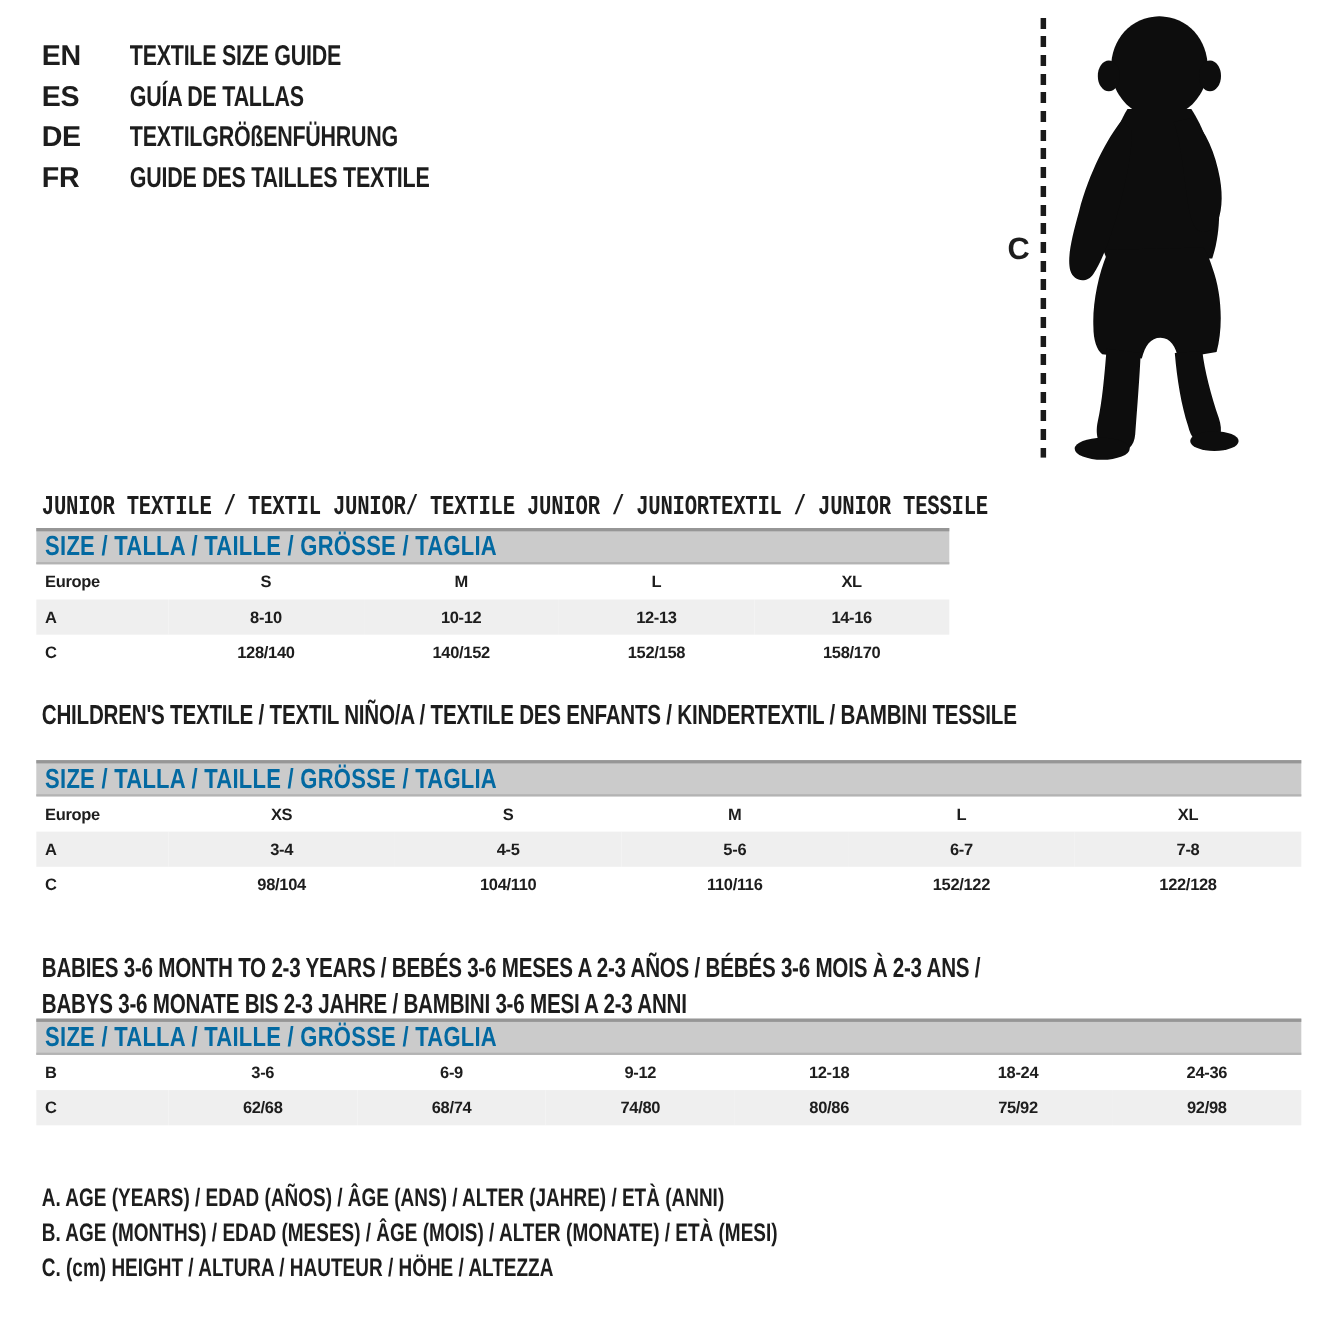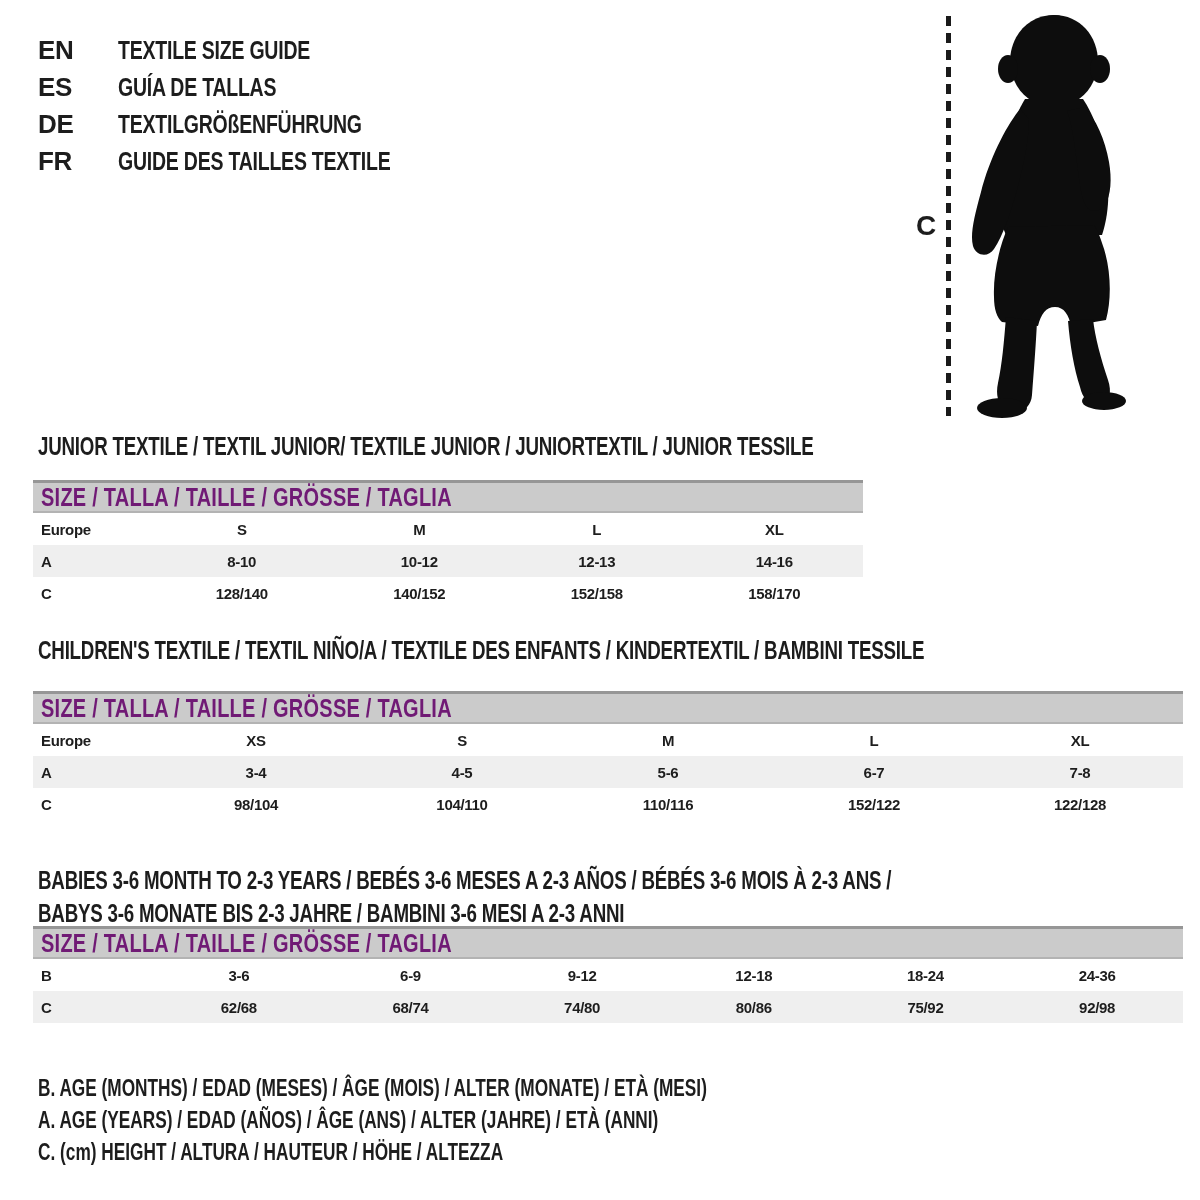--- a/index.html
+++ b/index.html
@@ -25,21 +25,21 @@
   .toddler{position:absolute;left:962px;top:14px;}
 
   
   .sec-title{position:absolute;left:38px;font-weight:bold;font-size:25px;line-height:33px;letter-spacing:-.3px;}
 
   
   .twrap{position:absolute;left:33px;}
   .size-bar{
     height:28px;background:#cbcbcb;border-top:3px solid #969696;border-bottom:2px solid #b3b3b3;
     display:flex;align-items:center;padding-left:8px;
-    font-size:25px;font-weight:bold;color:#701a75;letter-spacing:.3px;
+    font-size:25px;font-weight:bold;color:#0369a1;letter-spacing:.3px;
   }
   table.sz{width:100%;border-collapse:collapse;table-layout:fixed;}
   table.sz td{
     height:32px;padding:0;text-align:center;vertical-align:middle;
     font-size:15px;font-weight:bold;letter-spacing:-.3px;
   }
   table.sz td.lab{width:112px;text-align:left;padding-left:8px;}
   table.sz tr.shaded{background:#efefef;}
 
   
@@ -82,21 +82,21 @@
       <path d="M58,95 C45,111 28,143 19,178 C12,203 8,221 11,232 C14,242 26,244 32,235 C42,220 52,190 59,160 C64,140 67,120 67,105 Z"></path>
       <path d="M122,93 C134,105 143,125 147,148 C150,165 149,181 143,191 C137,199 127,199 123,190 C118,180 117,162 114,142 C112,126 109,107 105,97 Z"></path>
       <path d="M46,213 C37,233 31,261 32,283 C32,295 35,304 40,308 L76,312 C79,300 84,293 93,293 C102,293 107,301 109,312 L144,306 C150,284 149,253 140,229 C137,219 134,214 132,211 Z"></path>
       <path d="M44,303 C42,328 40,351 36,369 C33,383 37,394 49,397 C61,399 69,393 70,381 C72,355 74,329 75,307 Z"></path>
       <path d="M106,307 C108,331 112,355 118,373 C121,386 129,393 139,390 C148,387 150,378 146,366 C139,345 133,323 131,305 Z"></path>
       <ellipse cx="40" cy="394" rx="25" ry="10"></ellipse>
       <ellipse cx="142" cy="387" rx="22" ry="9"></ellipse>
     </g>
   </svg>
 
-  <div class="sec-title" style="top:430px;">
+  <div class="sec-title" style="top:444px;font-family:Liberation Mono, monospace;">
     <span class="cond">JUNIOR TEXTILE / TEXTIL JUNIOR/ TEXTILE JUNIOR / JUNIORTEXTIL / JUNIOR TESSILE</span>
   </div>
   <div class="twrap" style="top:480px;width:830px;">
     <div class="size-bar">
       <span class="cond2">SIZE / TALLA / TAILLE / GRÖSSE / TAGLIA</span>
     </div>
     <table class="sz">
         <tbody>
           <tr>
             <td class="lab">Europe</td>
@@ -186,18 +186,18 @@
             <td>74/80</td>
             <td>80/86</td>
             <td>75/92</td>
             <td>92/98</td>
           </tr>
         </tbody>
       </table>
   </div>
 
   <div class="legend">
+    <div><span class="cond">A. AGE (YEARS) / EDAD (AÑOS) / ÂGE (ANS) / ALTER (JAHRE) / ETÀ (ANNI)</span></div>
     <div><span class="cond">B. AGE (MONTHS) / EDAD (MESES) / ÂGE (MOIS) / ALTER (MONATE) / ETÀ (MESI)</span></div>
-    <div><span class="cond">A. AGE (YEARS) / EDAD (AÑOS) / ÂGE (ANS) / ALTER (JAHRE) / ETÀ (ANNI)</span></div>
     <div><span class="cond">C. (cm) HEIGHT / ALTURA / HAUTEUR / HÖHE / ALTEZZA</span></div>
   </div>
 
 </div>
 
 </body></html>

